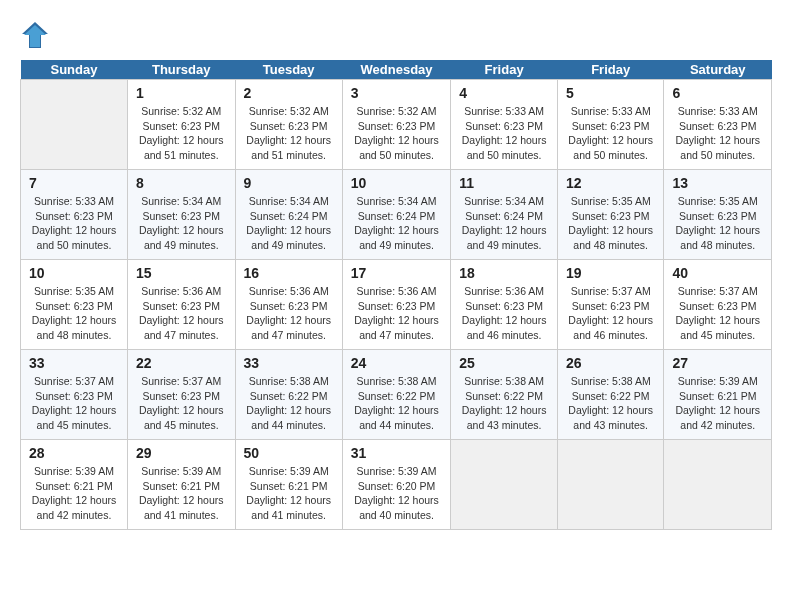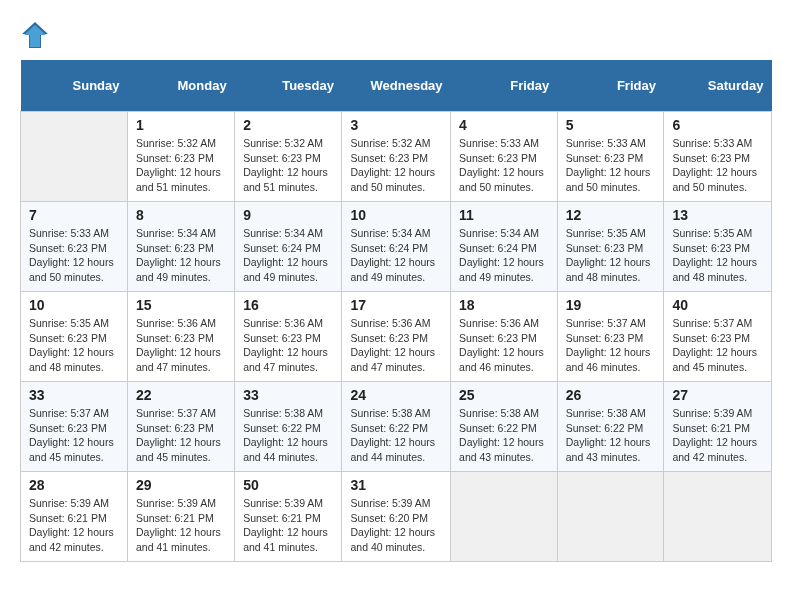--- a/index.html
+++ b/index.html
@@ -39,22 +39,22 @@
       color: #333;
     }
     table {
       width: 100%;
       border-collapse: collapse;
       font-size: 11px;
     }
     thead tr th {
       background-color: #2e6da4;
       color: #fff;
-      text-align: right;
-      padding: 18px 8px;
+      text-align: center;
+      padding: 2px 8px;
       font-size: 13px;
       font-weight: bold;
     }
     tbody tr td {
       border: 1px solid #ccc;
       vertical-align: top;
       padding: 5px 8px;
       height: 90px;
       width: 110px;
     }
@@ -62,20 +62,21 @@
       font-size: 14px;
       font-weight: bold;
       color: #222;
       display: block;
       margin-bottom: 3px;
     }
     tbody tr td .day-info {
       font-size: 10.5px;
       color: #333;
       line-height: 1.4;
+      text-align: center;
     }
     tbody tr:nth-child(even) {
       background-color: #f5f8fc;
     }
     tbody tr:nth-child(odd) {
       background-color: #ffffff;
     }
     .empty-cell {
       background-color: #f0f0f0 !important;
     }
@@ -99,21 +100,21 @@
   <div class="title-section">
     <div class="month-title"></div>
     <div class="location"></div>
   </div>
 </div>
 
 <table>
   <thead>
     <tr>
       <th>Sunday</th>
-      <th>Monday</th>
+      <th>Thursday</th>
       <th>Tuesday</th>
       <th>Wednesday</th>
       <th>Friday</th>
       <th>Friday</th>
       <th>Saturday</th>
     </tr>
   </thead>
   <tbody id="calendar-body">
   <tr>
         <td class="empty-cell"></td>

